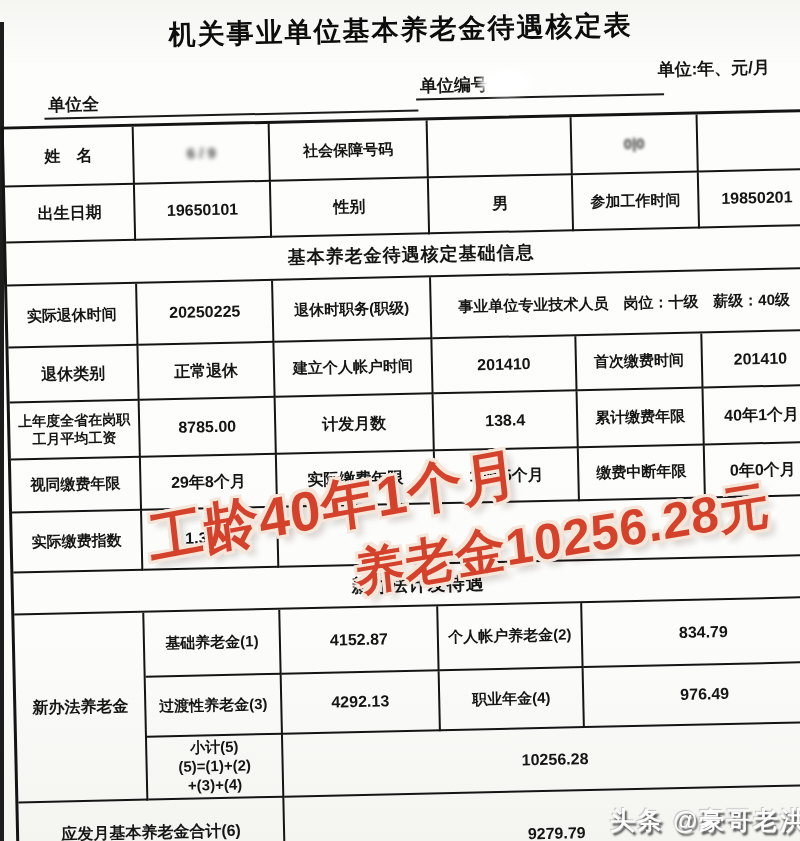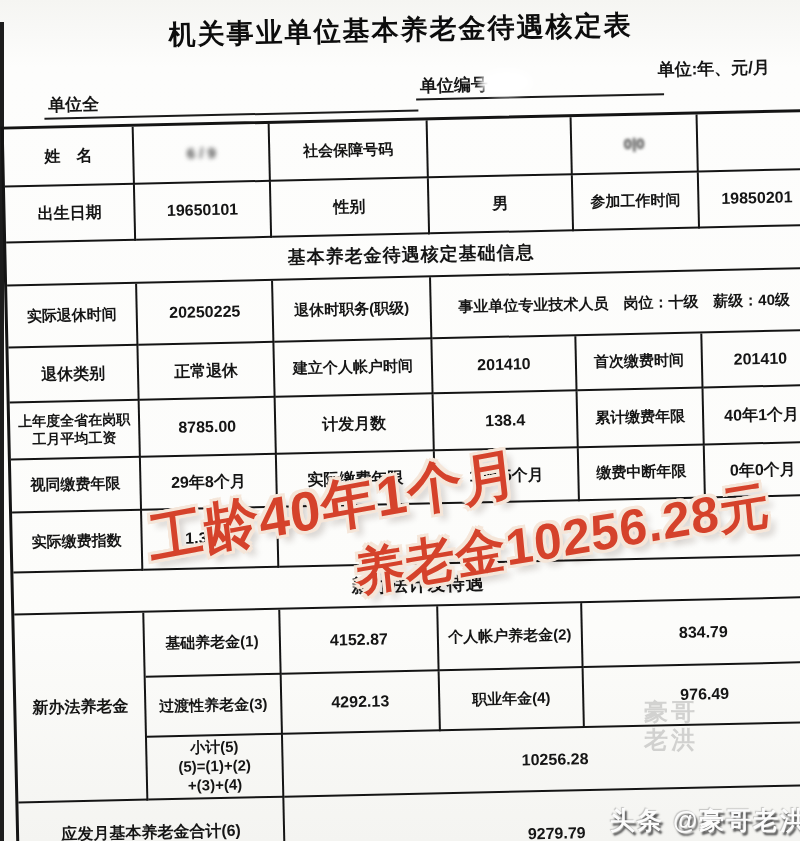--- a/index.html
+++ b/index.html
@@ -147,15 +147,14 @@
 
       <div class="c noB" style="grid-column:1/3;">应发月基本养老金合计(6)
 (6)=(1)+(2)+(3)</div>
       <div class="c noR noB" style="grid-column:3/-1;">9279.79</div>
     </div>
   </div>
 
   <div class="overlay ov1">工龄40年1个月</div>
   <div class="overlay ov2">养老金10256.28元</div>
 
-  <div class="wm-faint">豪哥老洪</div>
   <div class="wm-byline">头条 @豪哥老洪</div>
 </div>
 
 </body></html>

